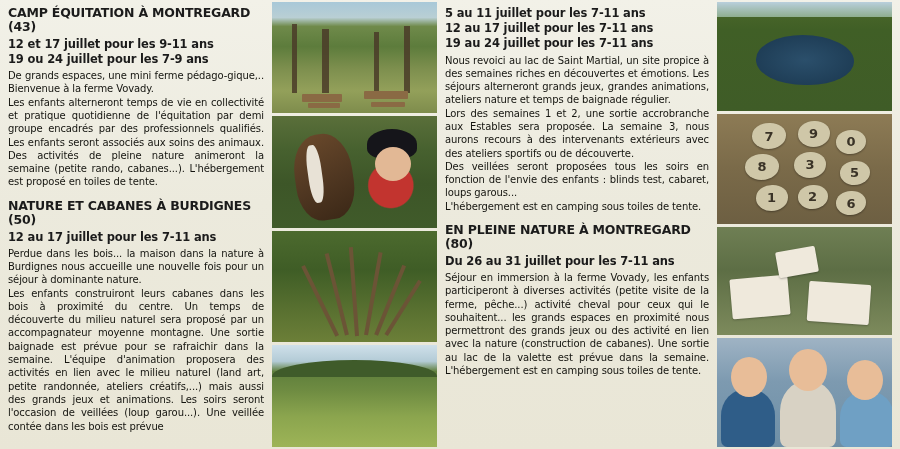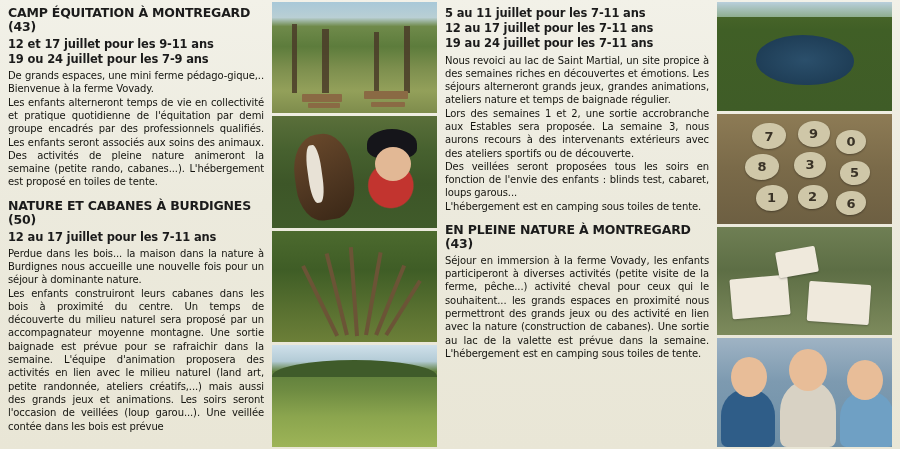--- a/index.html
+++ b/index.html
@@ -264,21 +264,22 @@
       <div class="dates" style="white-space:pre-line">5 au 11 juillet pour les 7-11 ans
 12 au 17 juillet pour les 7-11 ans
 19 au 24 juillet pour les 7-11 ans</div>
       <div class="body-text" style="white-space:pre-line">Nous revoici au lac de Saint Martial, un site propice à des semaines riches en découvertes et émotions. Les séjours alterneront grands jeux, grandes animations, ateliers nature et temps de baignade régulier.
 Lors des semaines 1 et 2, une sortie accrobranche aux Estables sera proposée. La semaine 3, nous aurons recours à des intervenants extérieurs avec des ateliers sportifs ou de découverte.
 Des veillées seront proposées tous les soirs en fonction de l'envie des enfants : blinds test, cabaret, loups garous...
 L'hébergement est en camping sous toiles de tente.</div>
     </div>
 
     <div class="block">
-      <div class="heading">EN PLEINE NATURE À MONTREGARD (43)</div>
+      <div class="heading">EN PLEINE NATURE À MONTREGARD (80)</div>
+      <div class="dates" style="white-space:pre-line">Du 26 au 31 juillet pour les 7-11 ans</div>
       <div class="body-text" style="white-space:pre-line">Séjour en immersion à la ferme Vovady, les enfants participeront à diverses activités (petite visite de la ferme, pêche...) activité cheval pour ceux qui le souhaitent... les grands espaces en proximité nous permettront des grands jeux ou des activité en lien avec la nature (construction de cabanes). Une sortie au lac de la valette est prévue dans la semaine. L'hébergement est en camping sous toiles de tente.</div>
     </div>
 
   </div>
 
   <div class="col-img far">
 
     <div class="photo ph-lake">
       <div class="sky"></div>
       <div class="water"></div>

